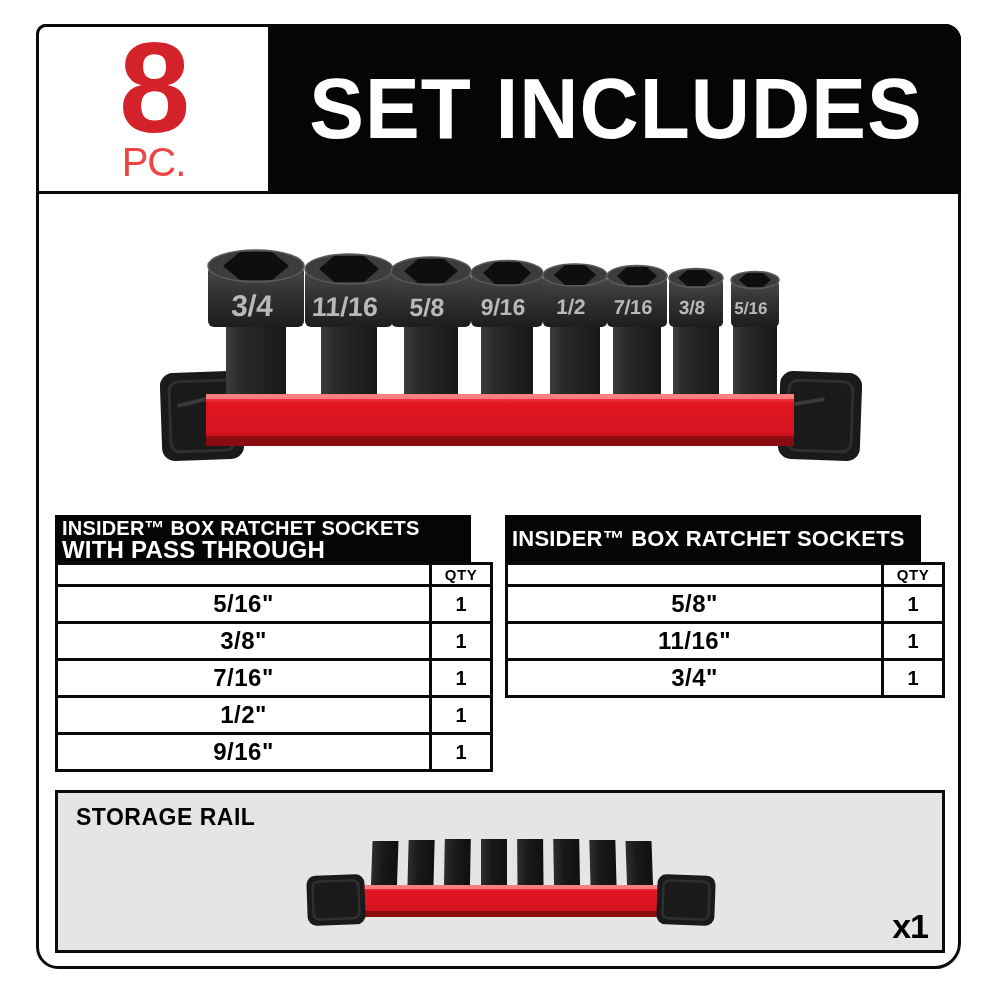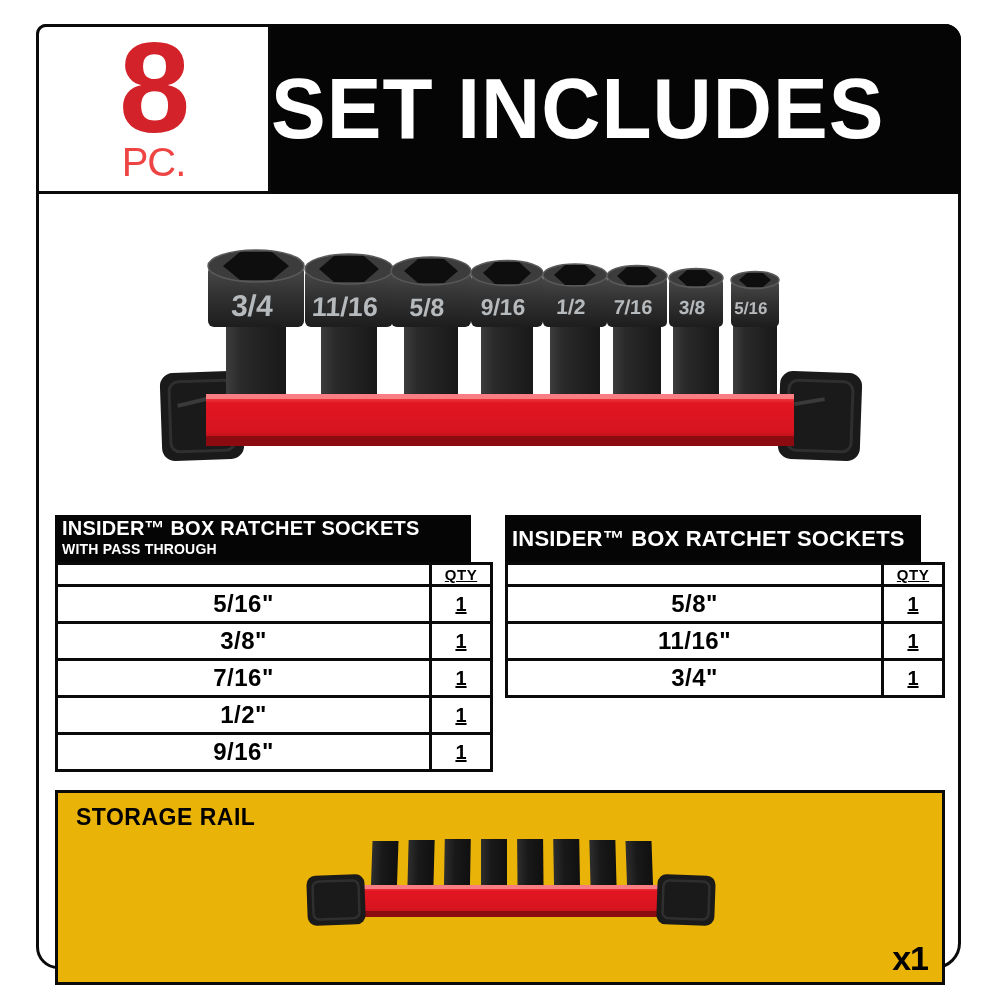--- a/index.html
+++ b/index.html
@@ -14,53 +14,53 @@
 
   
   .badge { left: 36px; top: 24px; width: 235px; height: 170px; background: #fff;
     border: 3px solid #0a0a0a; border-radius: 10px 0 0 0;
     display: flex; flex-direction: column; align-items: center; justify-content: center; z-index: 3; }
   .badge-count { color: #d3222a; font-size: 128px; font-weight: bold; line-height: 0.82; letter-spacing: -2px; }
   .badge-unit  { color: #ef4444; font-size: 40px; font-weight: normal; line-height: 1; margin-top: 2px; letter-spacing: -1px; }
 
   
   .banner { left: 271px; top: 24px; width: 690px; height: 170px; background: #050505;
-    border-radius: 0 16px 0 0; display: flex; align-items: center; z-index: 2; }
+    border-radius: 0 16px 0 0; display: flex; align-items: center; justify-content: center; z-index: 2; }
   .banner-title { color: #ffffff; font-size: 82px; font-weight: bold; letter-spacing: 1px; transform: scaleY(1.04); white-space: nowrap; }
 
   
   .photo-svg { left: 128px; top: 230px; width: 744px; height: 258px; z-index: 2; }
 
   
   .tbl-wrap { z-index: 2; }
   .tbl-header { background: #050505; color: #ffffff; font-weight: bold;
     display: flex; flex-direction: column; justify-content: center; padding-left: 7px; height: 47px; }
   .tbl-header .l1 { font-size: 20px; line-height: 21px; letter-spacing: 0.2px; white-space: nowrap; }
-  .tbl-header .l2 { font-size: 14px; line-height: 21px; letter-spacing: 0.2px; white-space: nowrap; }
+  .tbl-header .l2 { font-size: 24px; line-height: 21px; letter-spacing: 0.2px; white-space: nowrap; }
   .tbl-header.single { justify-content: center; }
   .tbl-header.single .l1 { font-size: 22px; }
   .tbl { border: 3px solid #0a0a0a; background: #fff; }
   .trow { display: flex; border-top: 3px solid #0a0a0a; }
   .trow:first-child { border-top: none; }
   .qty-head-row { height: 19px; }
   .data-row { height: 37px; }
   .cell-name { flex: 1; border-right: 3px solid #0a0a0a;
     display: flex; align-items: center; justify-content: center;
     font-weight: bold; font-size: 24px; letter-spacing: 0.5px; }
   .cell-qty { width: 58px; display: flex; align-items: center; justify-content: center;
-    font-weight: bold; font-size: 20px; text-decoration: underline; }
+    font-weight: bold; font-size: 20px; }
   .qty-head-row .cell-qty { font-size: 15px; letter-spacing: 0.5px; }
   .table-left  { left: 55px; top: 515px; width: 438px; }
   .table-right { left: 505px; top: 515px; width: 440px; }
   .table-left  .tbl-header { width: 416px; }
   .table-right .tbl-header { width: 416px; }
 
   
-  .storage { left: 55px; top: 790px; width: 890px; height: 195px;
-    border: 3px solid #0a0a0a; background: #eab308; z-index: 2; }
+  .storage { left: 55px; top: 790px; width: 890px; height: 163px;
+    border: 3px solid #0a0a0a; background: #e5e5e5; z-index: 2; }
   .storage-title { position: absolute; left: 18px; top: 11px; font-size: 23px; font-weight: bold; letter-spacing: 0.5px; }
   .rail-small-svg { position: absolute; left: 243px; top: 34px; width: 420px; height: 115px; }
   .storage-qty { position: absolute; right: 14px; bottom: 4px; font-size: 34px; font-weight: bold; letter-spacing: -1px; }
 
   .sock-label { fill: #b7babd; font-family: "Liberation Sans", "DejaVu Sans", sans-serif; font-weight: bold; }
 </style>
 </head>
 <body>
 
 <div class="abs frame"></div>

